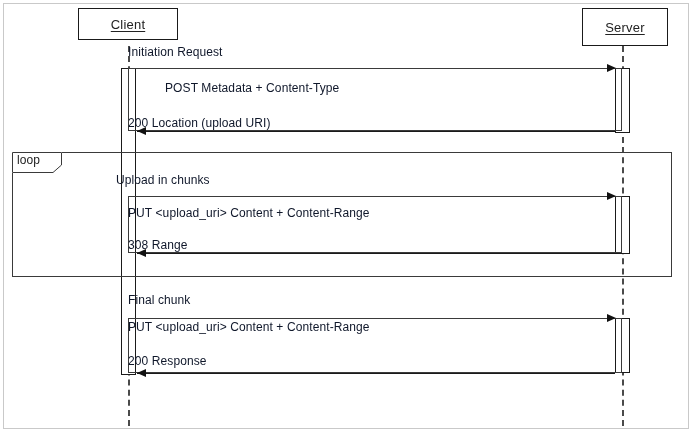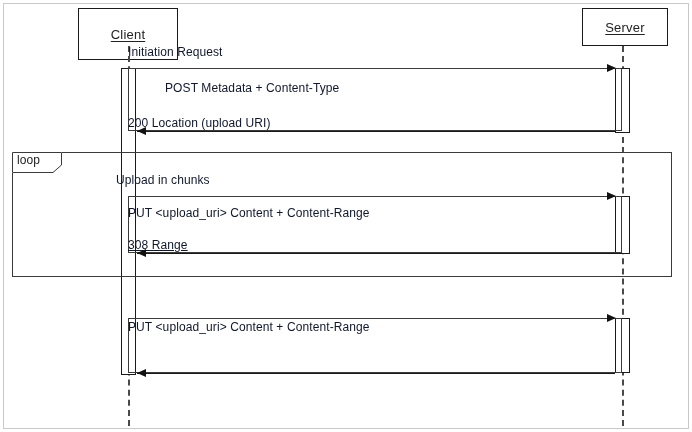--- a/index.html
+++ b/index.html
@@ -123,21 +123,21 @@
     letter-spacing:0.1px;
   }
 </style>
 </head>
 <body>
 
 <div id="canvas">
 
   <div class="page-frame"></div>
 
-  <div class="lifeline-head" style="left:78px; top:8px; width:100px; height:52px;">
+  <div class="lifeline-head" style="left:78px; top:8px; width:100px; height:32px;">
     <span class="ll-name">Client</span>
   </div>
 
   <div class="lifeline-head" style="left:582px; top:8px; width:86px; height:38px;text-align:right;">
     <span class="ll-name">Server</span>
   </div>
 
   <div class="lifeline-dash" style="left:128px; top:46px; height:380px;"></div>
 
   <div class="lifeline-dash" style="left:622px; top:46px; height:380px;"></div>
@@ -171,31 +171,33 @@
   <div class="arrow-head left" style="left:137px; top:127px;"></div>
 
   <div class="arrow-head right" style="left:607px; top:64px;"></div>
 
   <div class="msg-label" style="left:116px; top:173px; width:494px;">Upload in chunks</div>
 
   <div class="msg-frame" style="left:128px; top:196px; width:494px; height:57px;"></div>
 
   <div class="msg-label" style="left:128px; top:206px; width:494px;">PUT &lt;upload_uri&gt; Content + Content-Range</div>
 
-  <div class="msg-label" style="left:128px; top:238px; width:460px;text-decoration:underline;">308 Range</div>
+  <div class="msg-label" style="left:128px; top:238px; width:460px;">308 Range</div>
 
   <div class="arrow-line" style="left:137px; top:253px; width:478px;"></div>
   <div class="arrow-head left" style="left:137px; top:249px;"></div>
 
   <div class="arrow-head right" style="left:607px; top:192px;"></div>
 
+  <div class="msg-label" style="left:128px; top:293px; width:494px;">Final chunk</div>
 
   <div class="msg-frame" style="left:128px; top:318px; width:494px; height:55px;"></div>
 
   <div class="msg-label" style="left:128px; top:320px; width:494px;">PUT &lt;upload_uri&gt; Content + Content-Range</div>
 
+  <div class="msg-label" style="left:128px; top:354px; width:494px;">200 Response</div>
 
   <div class="arrow-line" style="left:137px; top:373px; width:478px;"></div>
   <div class="arrow-head left" style="left:137px; top:369px;"></div>
 
   <div class="arrow-head right" style="left:607px; top:314px;"></div>
 
 </div>
 
 </body></html>

